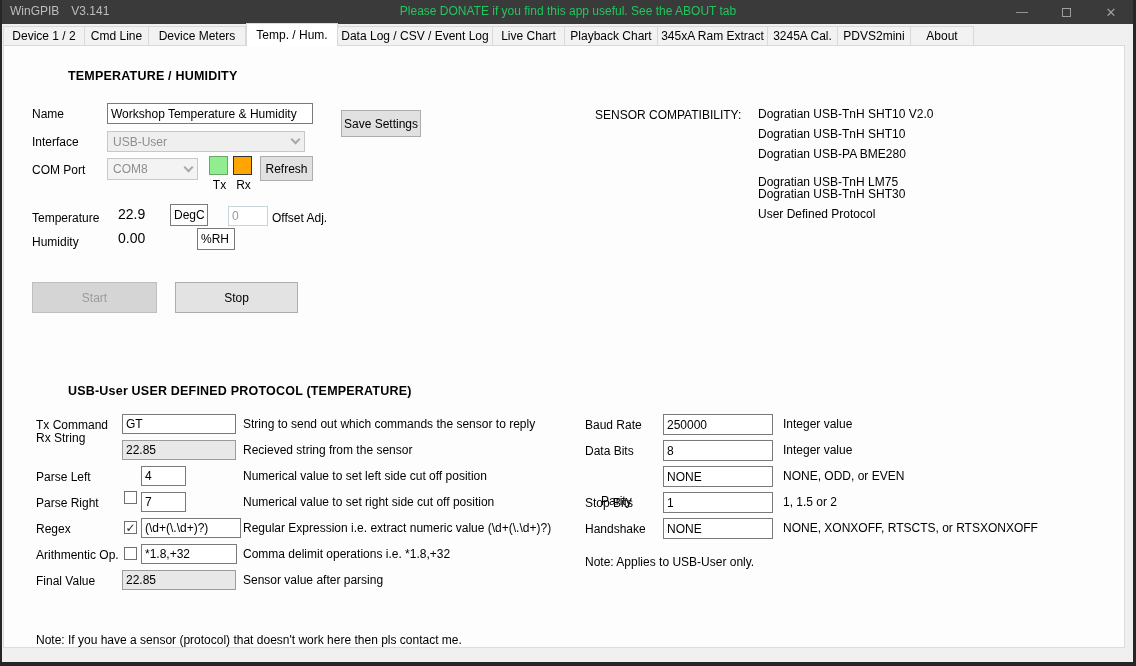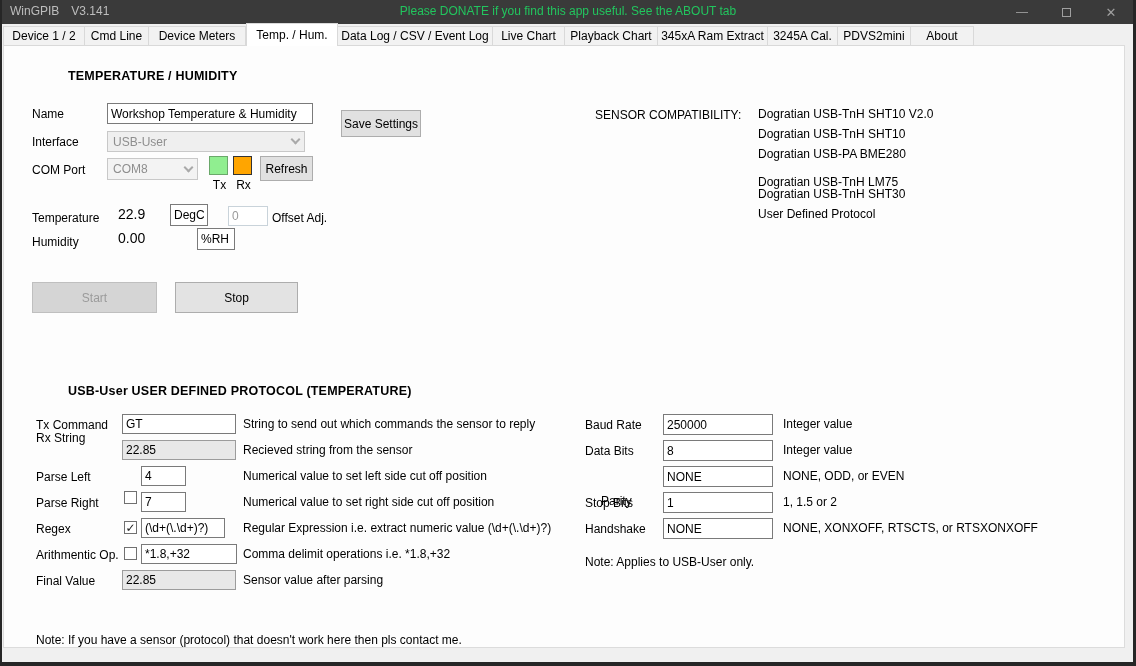--- a/index.html
+++ b/index.html
@@ -141,21 +141,21 @@
   <div class="check" style="left:124px; top:491px;"></div>
   <input class="tb" style="left: 141px; top: 466px; width: 45px; height: 20px;" value="4">
   <div class="note" style="left:243px; top:469px;">Numerical value to set left side cut off position</div>
 
   <div class="label" style="left:36px; top:495px;">Parse Right</div>
   <input class="tb" style="left: 141px; top: 492px; width: 45px; height: 20px;" value="7">
   <div class="note" style="left:243px; top:495px;">Numerical value to set right side cut off position</div>
 
   <div class="label" style="left:36px; top:521px;">Regex</div>
   <div class="check" style="left:124px; top:521px;"><span>✓</span></div>
-  <input class="tb" style="left: 141px; top: 518px; width: 84px; height: 20px;" value="(\d+(\.\d+)?)">
+  <input class="tb" style="left: 141px; top: 518px; width: 100px; height: 20px;" value="(\d+(\.\d+)?)">
   <div class="note" style="left:243px; top:521px;">Regular Expression i.e. extract numeric value (\d+(\.\d+)?)</div>
 
   <div class="label" style="left:36px; top:547px;">Arithmentic Op.</div>
   <div class="check" style="left:124px; top:547px;"></div>
   <input class="tb" style="left: 141px; top: 544px; width: 96px; height: 20px;" value="*1.8,+32">
   <div class="note" style="left:243px; top:547px;">Comma delimit operations i.e. *1.8,+32</div>
 
   <div class="label" style="left:36px; top:573px;">Final Value</div>
   <input class="tb ro" style="left: 122px; top: 570px; width: 114px; height: 20px;" readonly="" value="22.85">
   <div class="note" style="left:243px; top:573px;">Sensor value after parsing</div>

